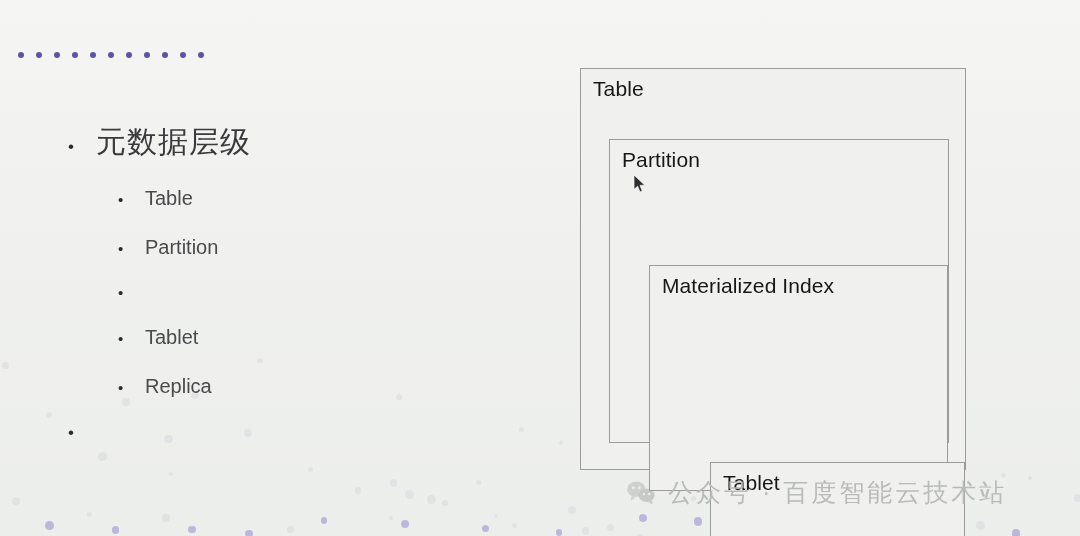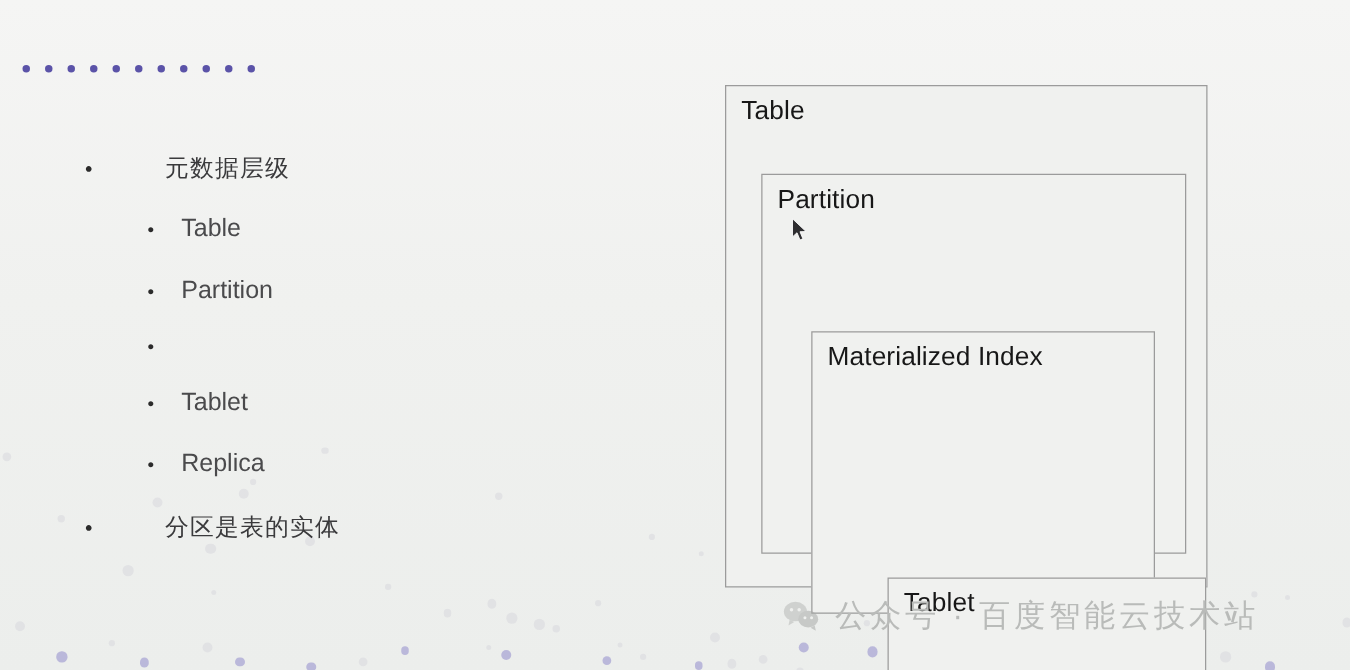--- a/index.html
+++ b/index.html
@@ -88,21 +88,21 @@
     line-height: 1;
     flex: 0 0 auto;
   }
   .b-row.l1 .b-mark { font-size: 17px; width: 28px; }
   .b-row.l2 .b-mark { font-size: 15px; width: 27px; }
 
   .b-text {
     color: #3a3a3c;
     white-space: nowrap;
   }
-  .b-row.l1 .b-text { font-size: 19px; letter-spacing: 1px; margin-left: 36px; }
+  .b-row.l1 .b-text { font-size: 30px; letter-spacing: 1px; }
   .b-row.l2 .b-text { font-size: 20px; color: #4a4a4c; }
 
   
   .diagram {
     position: absolute;
     left: 580px;
     top: 68px;
     width: 386px;
     height: 402px;
   }
@@ -117,21 +117,21 @@
     left: 12px;
     top: 8px;
     font-size: 21px;
     color: #171717;
     white-space: nowrap;
     letter-spacing: .1px;
   }
 
   #box-table      { left: 0;   top: 0;   width: 386px; height: 402px; }
   #box-partition  { left: 28px; top: 70px; width: 340px; height: 304px; }
-  #box-mindex     { left: 39px; top: 125px; width: 275px; height: 226px; }
+  #box-mindex     { left: 39px; top: 125px; width: 299px; height: 226px; }
   #box-tablet     { left: 60px; top: 196px; width: 255px; height: 130px; }
 
   
   .cursor {
     position: absolute;
     left: 633px;
     top: 174px;
     width: 14px;
     height: 20px;
     pointer-events: none;
@@ -268,21 +268,20 @@
       <div class="b-row l2">
         <span class="b-mark">•</span>
         <span class="b-text">Tablet</span>
       </div>
       <div class="b-row l2">
         <span class="b-mark">•</span>
         <span class="b-text">Replica</span>
       </div>
       <div class="b-row l1" style="margin-top: 8px;">
         <span class="b-mark">•</span>
-        <span class="b-text">分区是表的实体</span>
       </div>
     </div>
 
   <div class="diagram">
     <div class="nbox" id="box-table">
       <div class="nlabel">Table</div>
 
       <div class="nbox" id="box-partition">
         <div class="nlabel">Partition</div>
 

